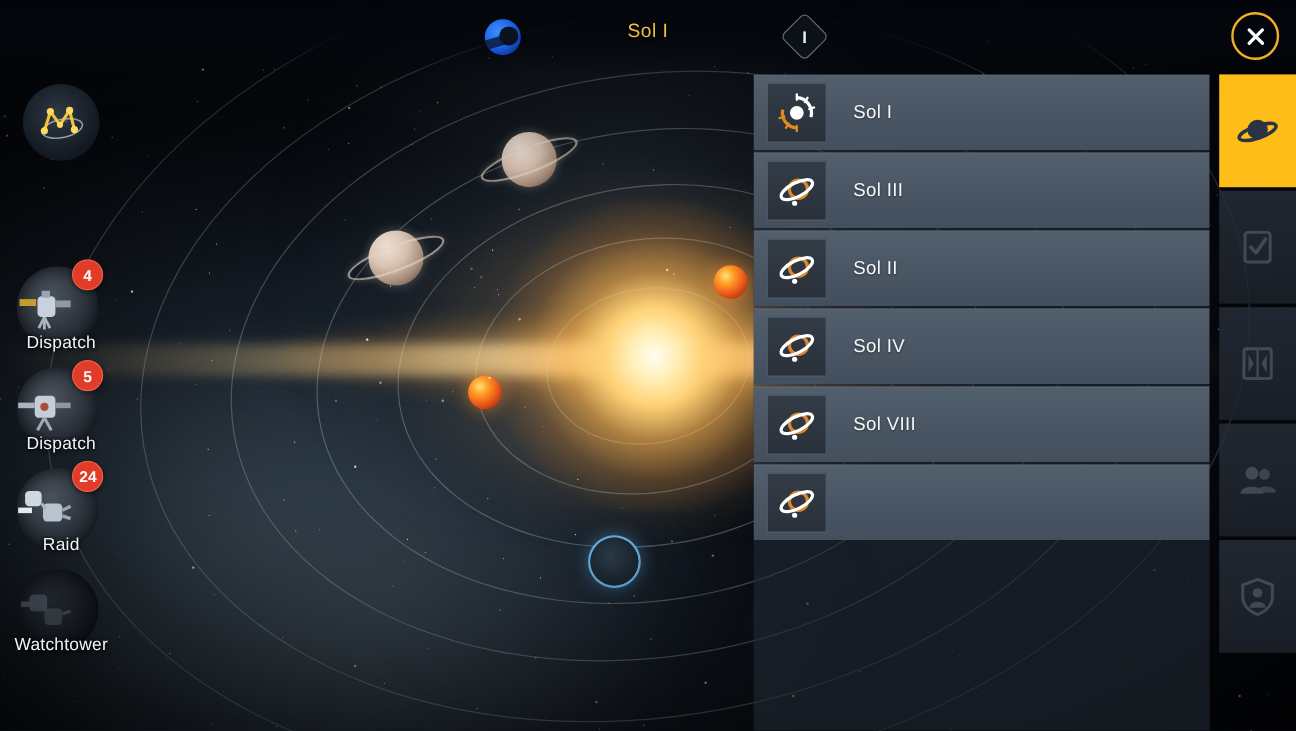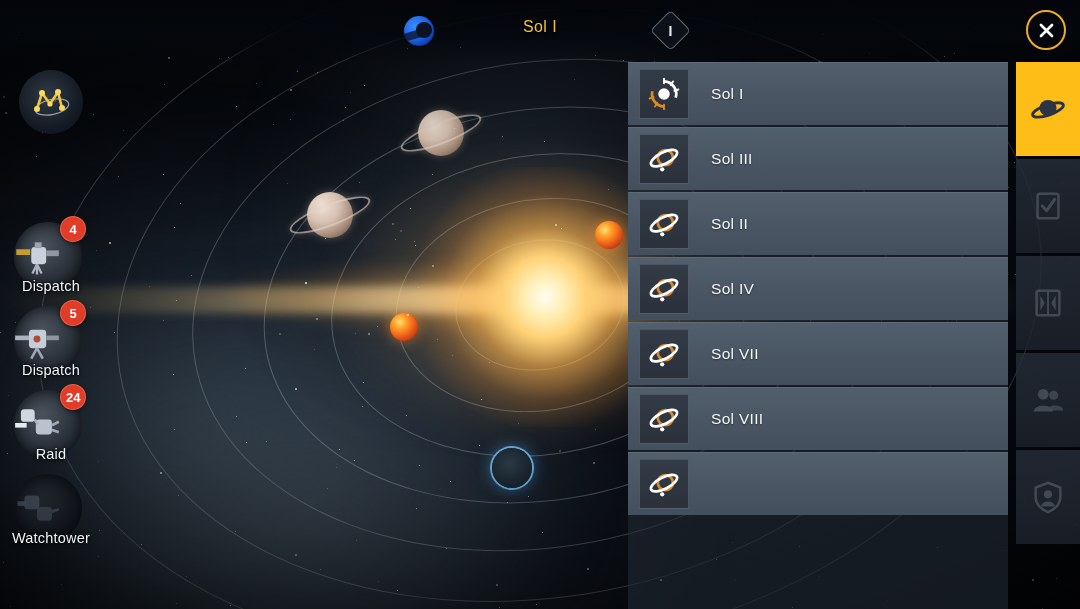--- a/index.html
+++ b/index.html
@@ -593,30 +593,20 @@
       <div class="row-label">Sol IV</div>
     </div>
     <div class="list-row">
       <div class="row-icon">
         <svg width="36" height="36" viewBox="0 0 40 40">
           <circle cx="21.5" cy="18.5" r="8.4" fill="none" stroke="#d7872c" stroke-width="3.1"></circle>
           <ellipse cx="20" cy="19" rx="16" ry="6.4" fill="none" stroke="#ffffff" stroke-width="3" transform="rotate(-27 20 19)"></ellipse>
           <circle cx="18" cy="31.5" r="2.4" fill="#ffffff"></circle>
         </svg>
       </div>
-      <div class="row-label">Sol VII</div>
-    </div>
-    <div class="list-row">
-      <div class="row-icon">
-        <svg width="36" height="36" viewBox="0 0 40 40">
-          <circle cx="21.5" cy="18.5" r="8.4" fill="none" stroke="#d7872c" stroke-width="3.1"></circle>
-          <ellipse cx="20" cy="19" rx="16" ry="6.4" fill="none" stroke="#ffffff" stroke-width="3" transform="rotate(-27 20 19)"></ellipse>
-          <circle cx="18" cy="31.5" r="2.4" fill="#ffffff"></circle>
-        </svg>
-      </div>
       <div class="row-label">Sol VIII</div>
     </div>
     <div class="list-row">
       <div class="row-icon">
         <svg width="36" height="36" viewBox="0 0 40 40">
           <circle cx="21.5" cy="18.5" r="8.4" fill="none" stroke="#d7872c" stroke-width="3.1"></circle>
           <ellipse cx="20" cy="19" rx="16" ry="6.4" fill="none" stroke="#ffffff" stroke-width="3" transform="rotate(-27 20 19)"></ellipse>
           <circle cx="18" cy="31.5" r="2.4" fill="#ffffff"></circle>
         </svg>
       </div>

